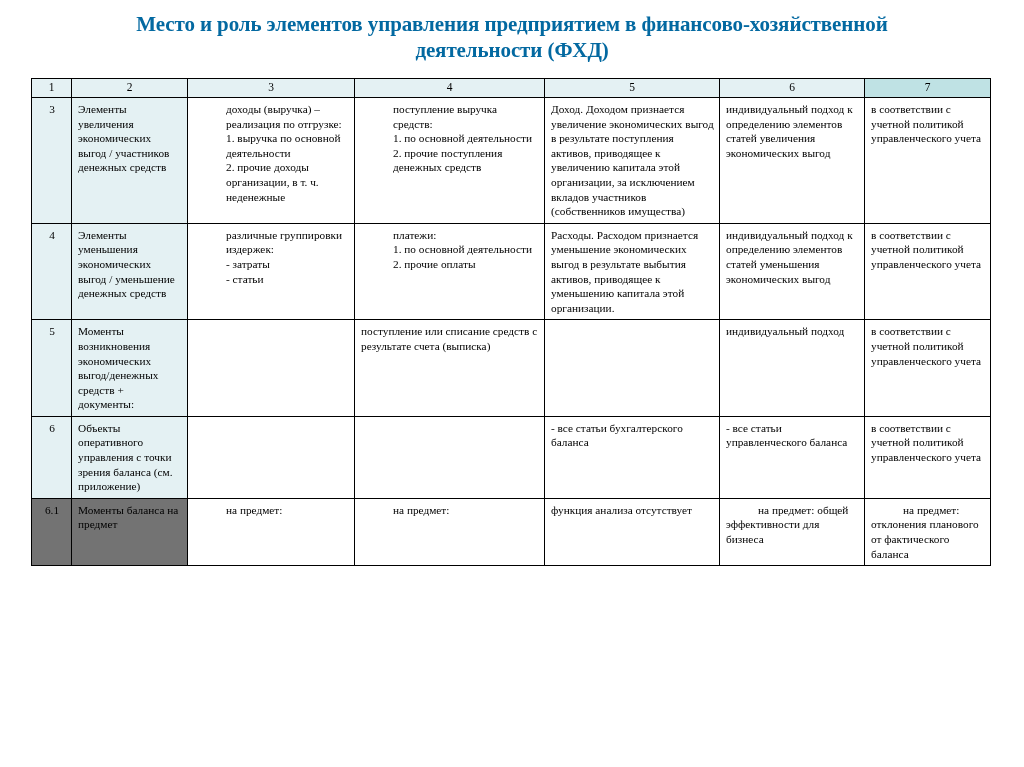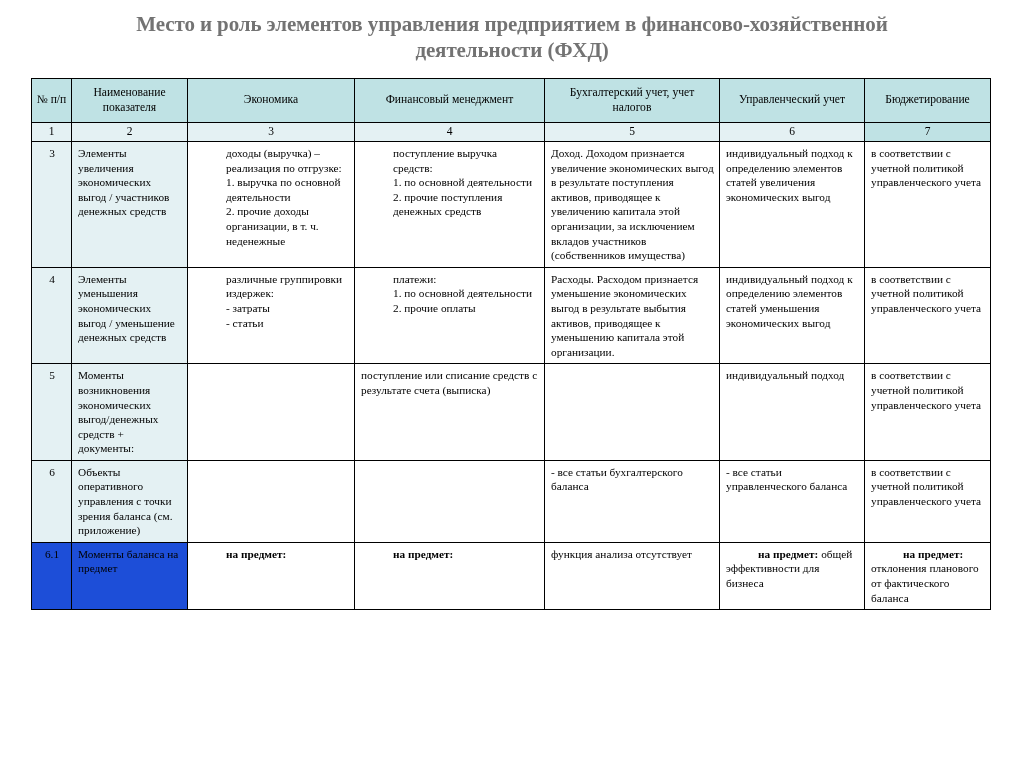--- a/index.html
+++ b/index.html
@@ -20,21 +20,21 @@
     width: 1024px;
     height: 767px;
     box-sizing: border-box;
   }
   .doc-title {
     text-align: center;
     font-family: "Liberation Serif", "DejaVu Serif", serif;
     font-weight: bold;
     font-size: 21px;
     line-height: 26px;
-    color: #737373;
+    color: #0369a1;
     padding: 11px 96px 0 96px;
     letter-spacing: -0.1px;
   }
   .table-wrap {
     position: absolute;
     left: 31px;
     top: 78px;
     width: 959px;
   }
   table.matrix {
@@ -78,32 +78,32 @@
   td.c-idx {
     text-align: center;
     vertical-align: top;
     padding-top: 5px;
     font-size: 11.5px;
   }
   td.tint {
     background: #e4f1f3;
   }
   td.tint-strong {
-    background: #1d4ed8;
+    background: #737373;
   }
   td.small {
     font-size: 10.3px;
     line-height: 13.4px;
     margin-left: 7px;
   }
   td.bold-lead {
     font-weight: bold;
   }
   .cell-line { display: block; margin-left: 32px; }
-  .cell-line.b { font-weight: bold; }
+  .cell-line.b { font-weight: normal; }
   
   col.w-idx   { width: 40px;  }
   col.w-name  { width: 116px; }
   col.w-econ  { width: 167px; }
   col.w-fin   { width: 190px; }
   col.w-buh   { width: 175px; }
   col.w-upr   { width: 145px; }
   col.w-bud   { width: 126px; }
 </style>
 </head>
@@ -118,29 +118,20 @@
       <colgroup>
         <col class="w-idx">
           <col class="w-name">
           <col class="w-econ">
           <col class="w-fin">
         <col class="w-buh">
           <col class="w-upr">
           <col class="w-bud">
       </colgroup>
       <thead>
-        <tr class="head-row">
-          <th>№ п/п</th>
-          <th>Наименование показателя</th>
-          <th>Экономика</th>
-          <th>Финансовый менеджмент</th>
-          <th>Бухгалтерский учет, учет налогов</th>
-          <th>Управленческий учет</th>
-          <th>Бюджетирование</th>
-        </tr>
         <tr class="num-row">
           <td>1</td>
           <td>2</td>
           <td>3</td>
           <td>4</td>
           <td>5</td>
           <td>6</td>
           <td class="num-dark">7</td>
         </tr>
       </thead>

